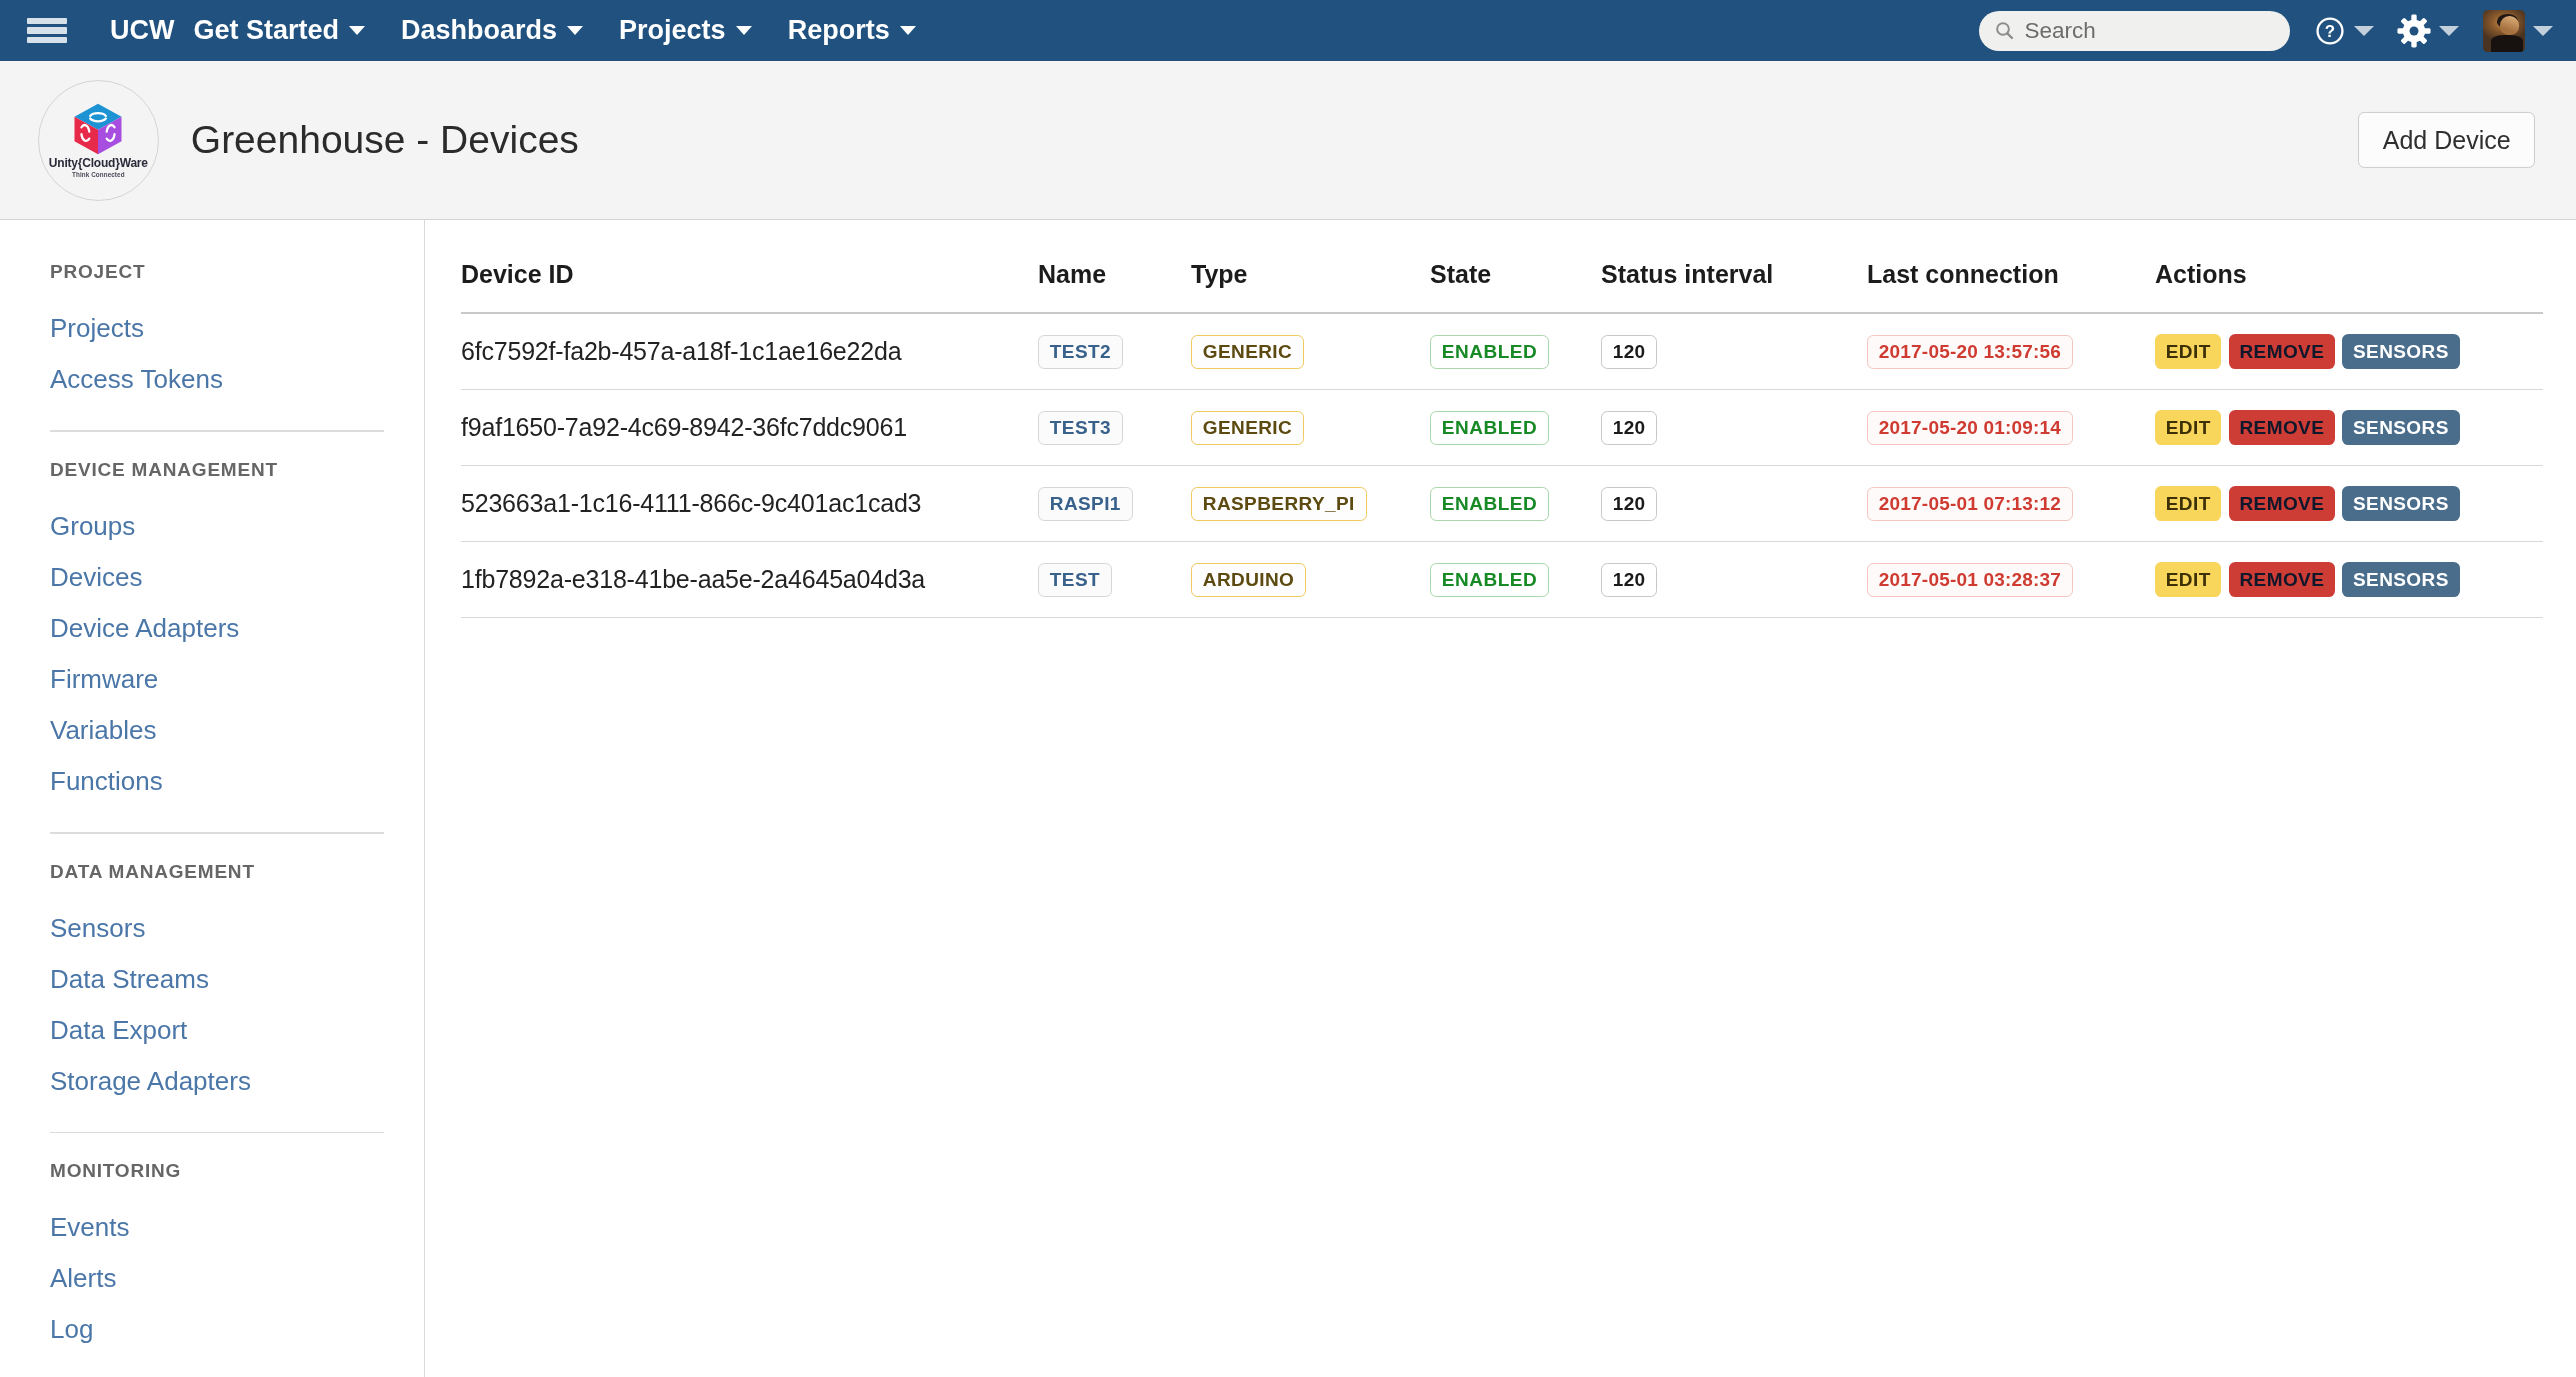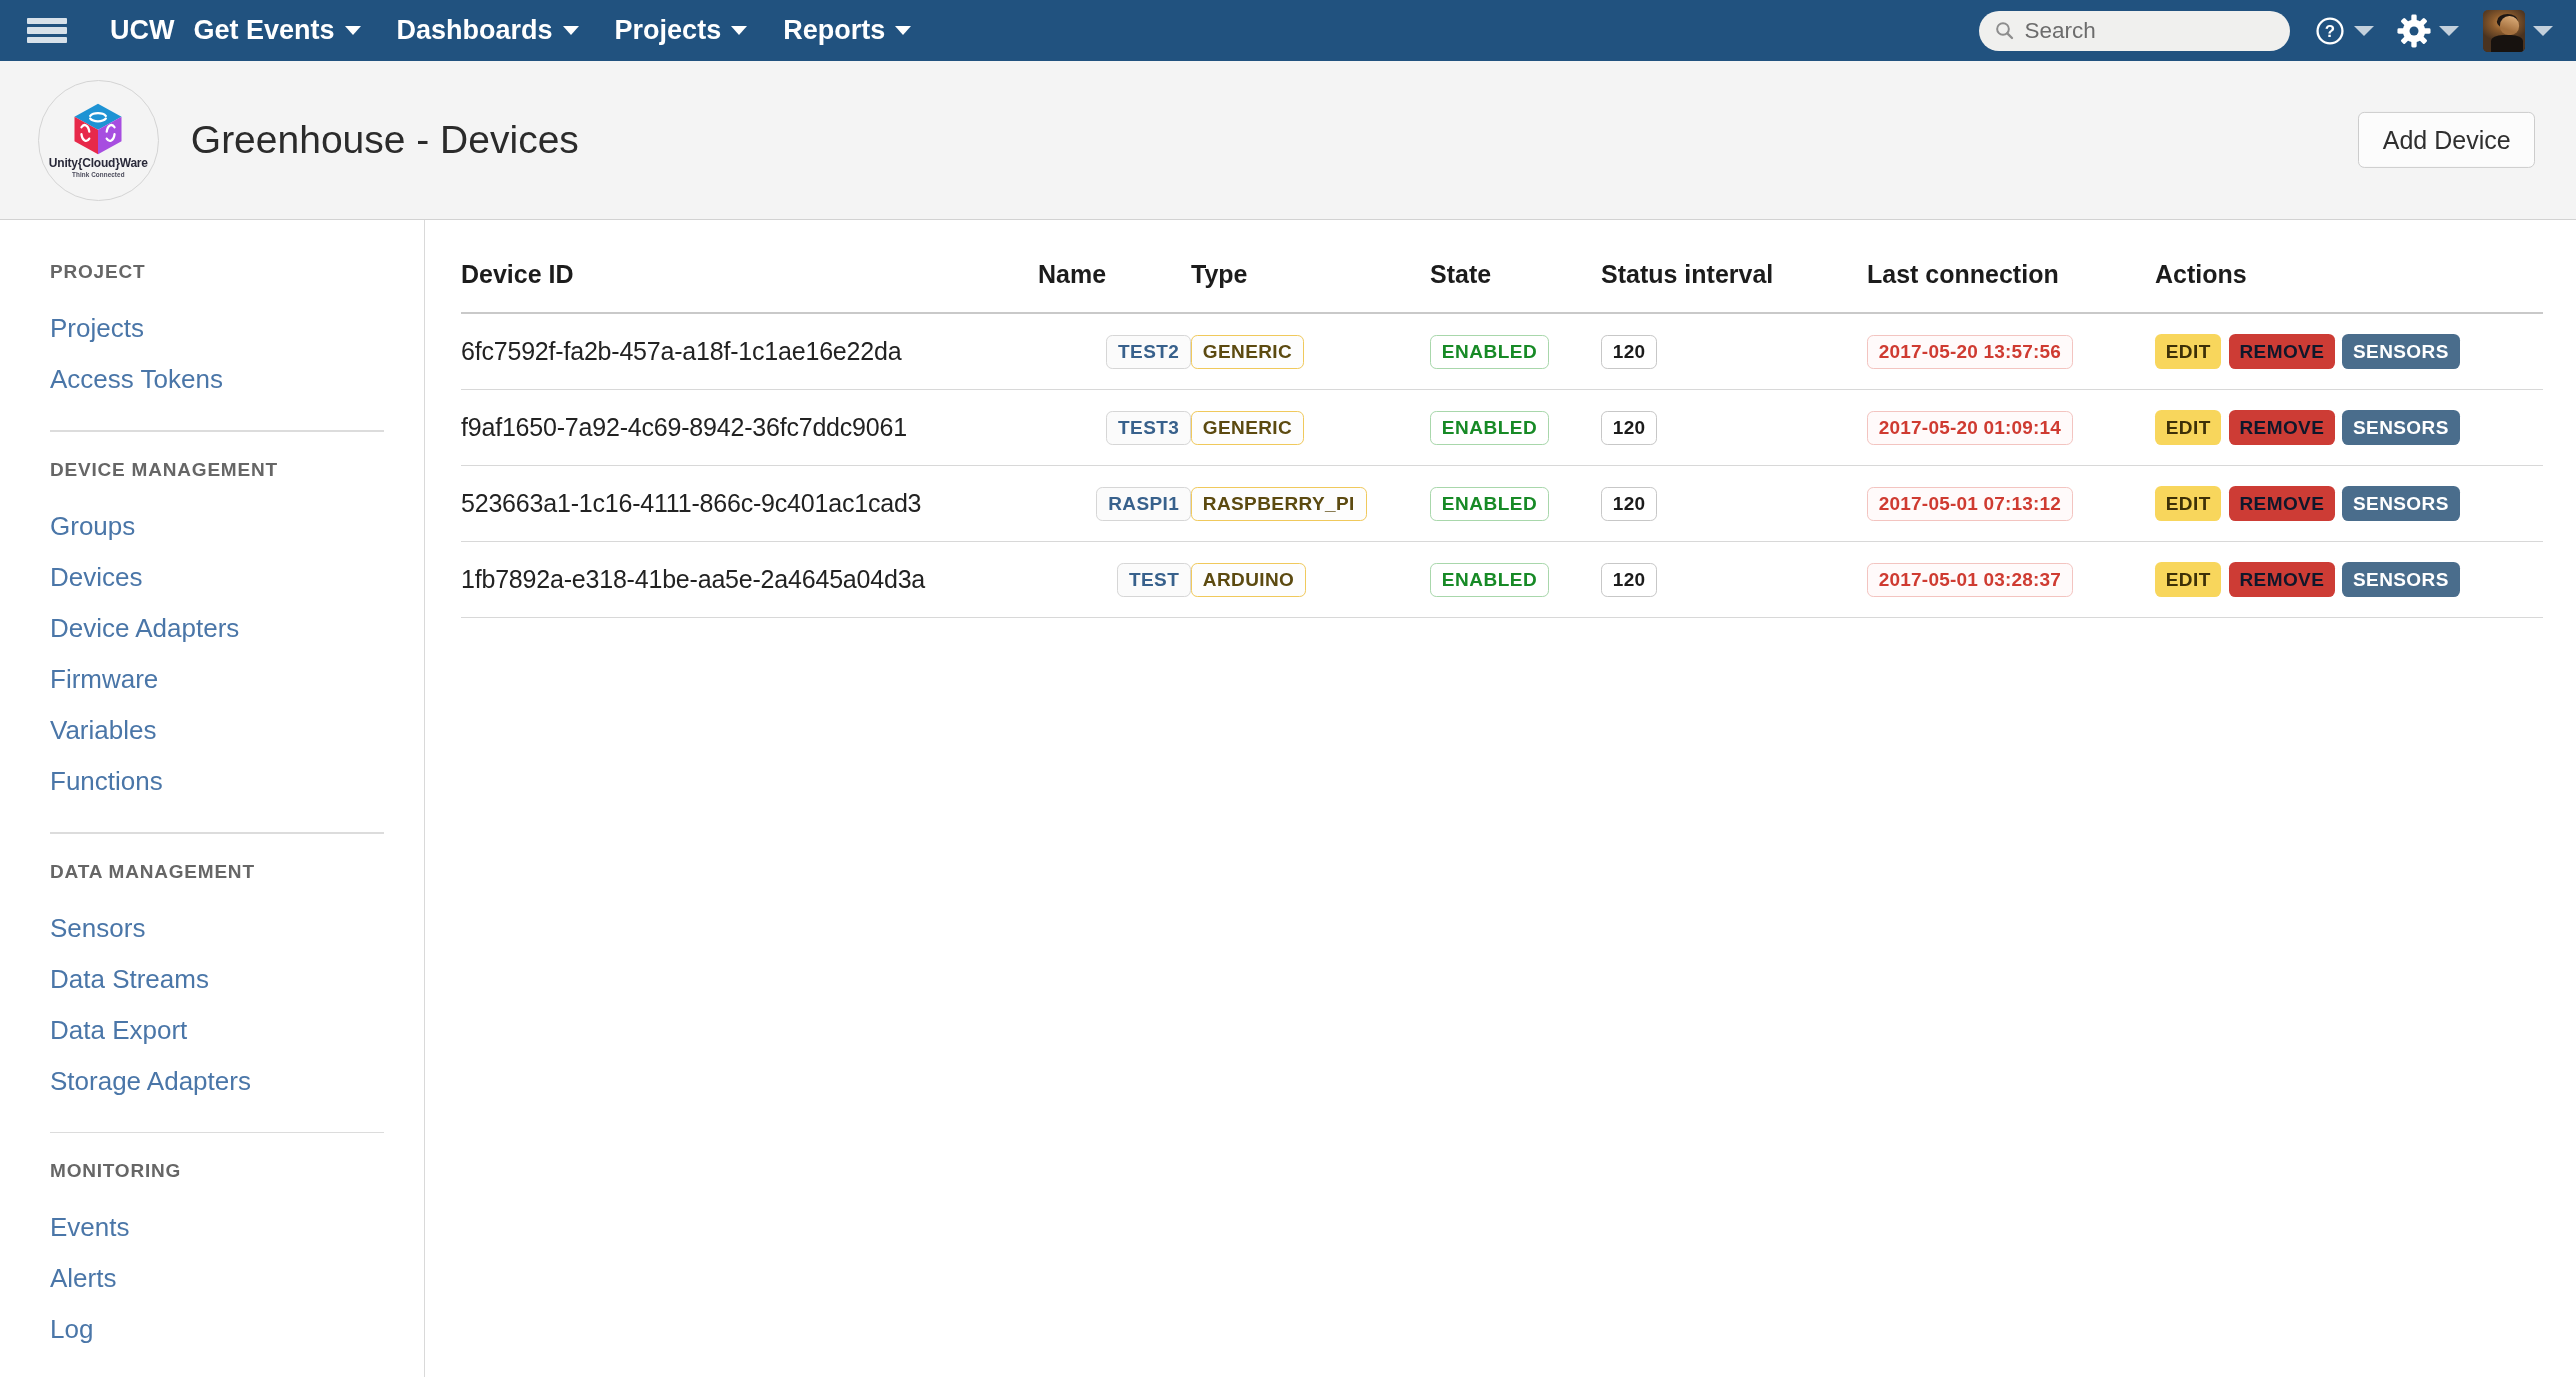--- a/index.html
+++ b/index.html
@@ -283,21 +283,21 @@
   }
 
   .device-table td {
     padding: 20px 0;
     border-bottom: 1.8px solid #d8d8d8;
     vertical-align: middle;
     white-space: nowrap;
   }
 
   .col-id     { width: 577px; }
-  .col-name   { width: 153px; text-align: right; }
+  .col-name   { width: 153px; }
   .col-type   { width: 239px; }
   .col-state  { width: 171px; }
   .col-intv   { width: 266px; }
   .col-conn   { width: 288px; }
   .col-act    { width: 388px; }
 
   .device-id {
     font-size: 25px;
     color: #222222;
     letter-spacing: -0.2px;
@@ -375,21 +375,21 @@
   <div class="hamburger">
     <span></span>
       <span></span>
       <span></span>
   </div>
 
   <div class="brand">UCW</div>
 
   <div class="nav-items">
     <div class="nav-item">
-      <span>Get Events</span>
+      <span>Get Started</span>
       <i class="caret"></i>
     </div>
     <div class="nav-item">
       <span>Dashboards</span>
       <i class="caret"></i>
     </div>
     <div class="nav-item">
       <span>Projects</span>
       <i class="caret"></i>
     </div>

